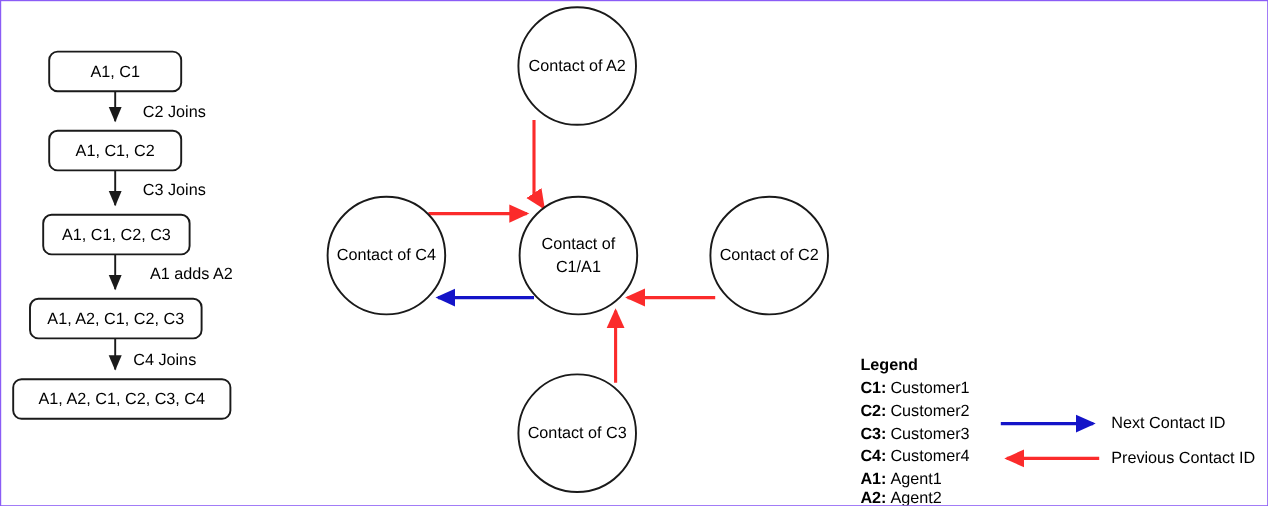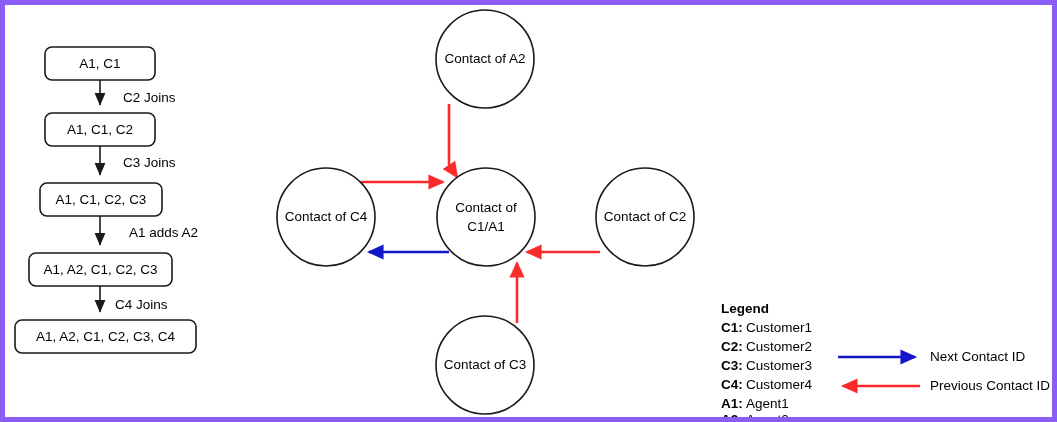--- a/index.html
+++ b/index.html
@@ -9,21 +9,21 @@
   }
   body {
     font-family: "Liberation Sans", sans-serif;
   }
   #canvas {
     position: relative;
     width: 1057px;
     height: 422px;
     background: #ffffff;
     box-sizing: border-box;
-    border: 5px solid #8b5cf6;
+    border: 1px solid #8b5cf6;
     overflow: hidden;
   }
   svg.diagram {
     position: absolute;
     left: 0;
     top: 0;
     width: 1057px;
     height: 422px;
   }
   .node-box {

